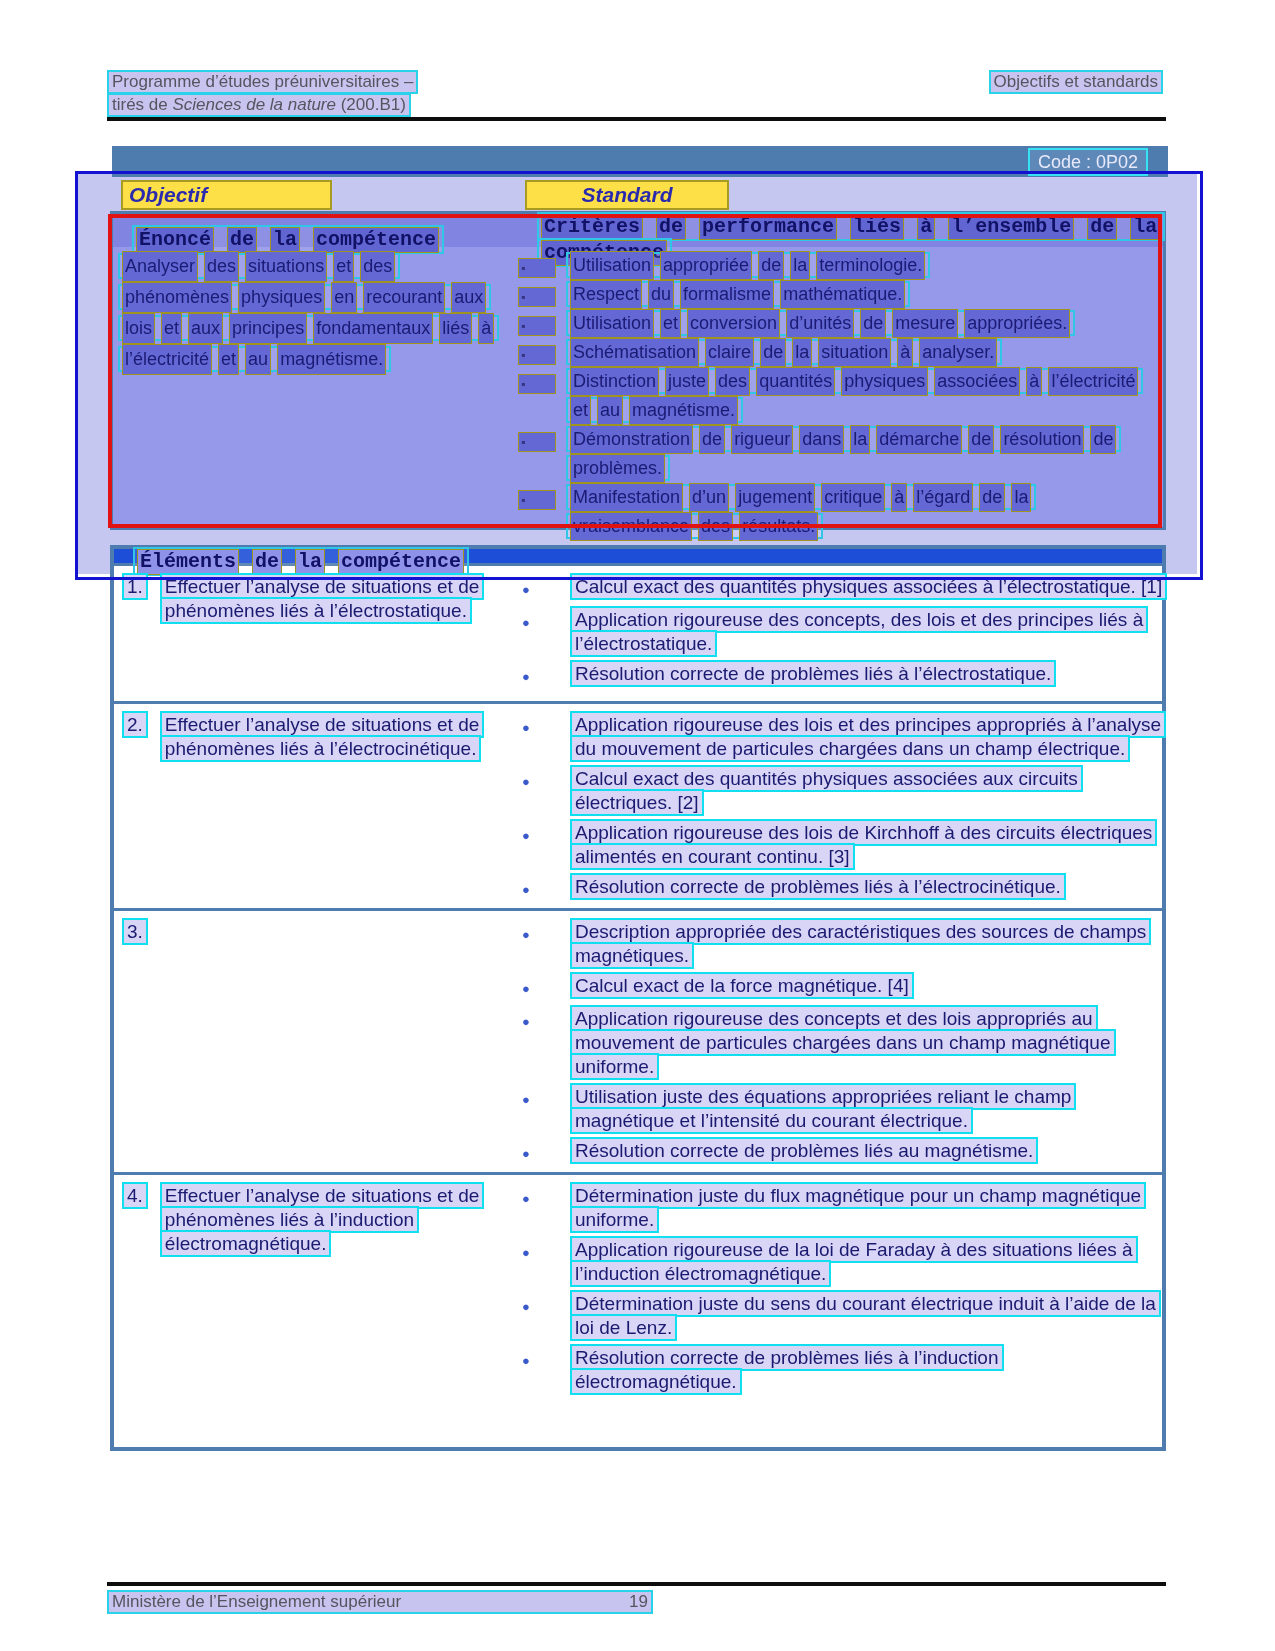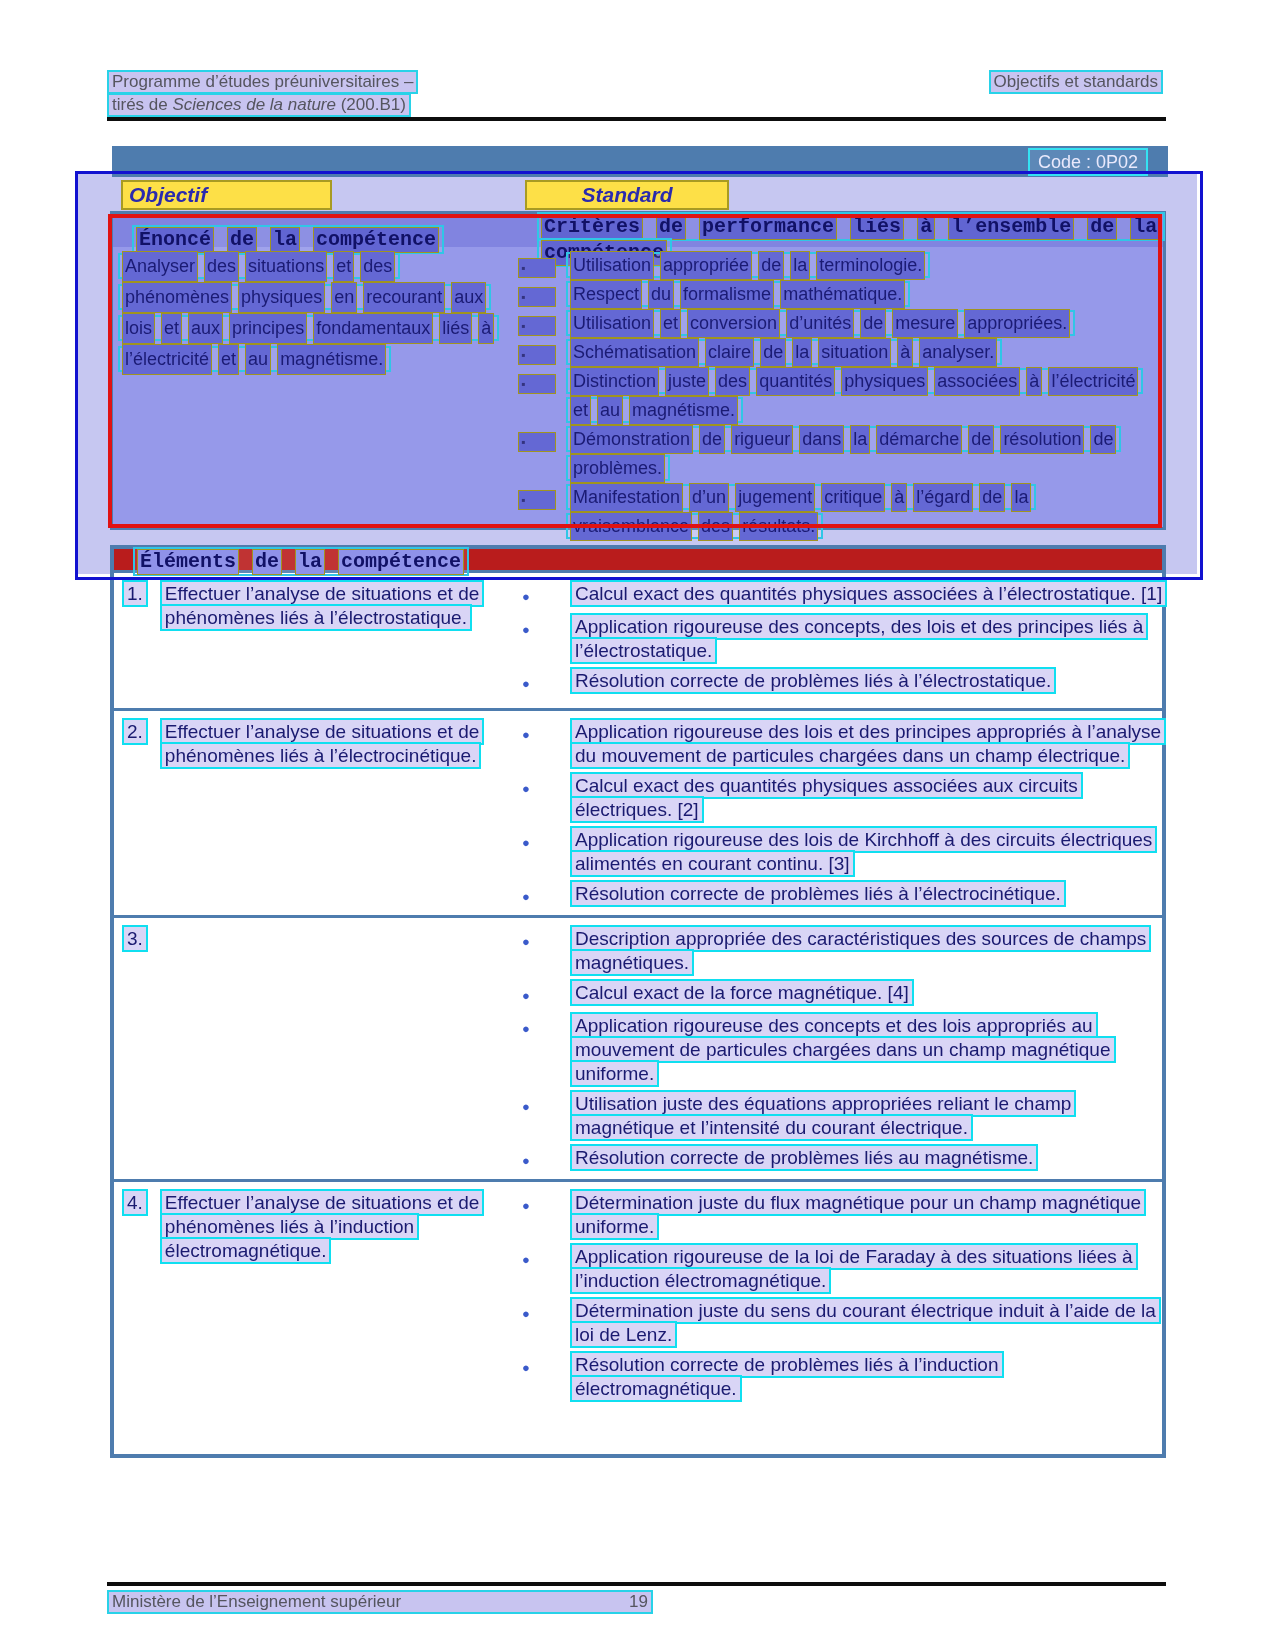--- a/index.html
+++ b/index.html
@@ -37,21 +37,21 @@
   .hdr1 { font-size:20px; line-height:24px; padding-left:19px;font-family:Liberation Mono, monospace; }
   .enonce { font-size:18px; line-height:29px; padding-left:5px; width:382px; color:#1b1b74; }
   .crit { display:flex; line-height:27px; font-size:18px; }
   .crit-marker { width:48px; flex:0 0 48px; padding-top:2px; }
   .bsqbox { display:inline-block; background:#6468d4; border:1px solid #a09420; width:34px;
     color:#33337f; font-size:12px; line-height:18px; padding-left:2px; }
   .crit-text { width:585px; }
 
   
   .table2 { border:4px solid #4e7cae; background:#ffffff; z-index:1; }
-  .t2head { background:#b91c1c; height:21px; display:grid; grid-template-columns:405px 1fr; align-items:center; }
+  .t2head { background:#1d4ed8; height:14px; display:grid; grid-template-columns:405px 1fr; align-items:center; }
   .t2head .w { background:#8f92e9; color:#111166; font-weight:bold; }
   .t2row { display:grid; grid-template-columns:400px 1fr; border-top:3px solid #4e7cae; }
   .t2row:first-of-type { border-top:none; }
   .hl { background:#d9d5f6; border:2px solid #10dff0; color:#1a1a70; padding:1px 3px;
     -webkit-box-decoration-break:clone; box-decoration-break:clone; }
   .elcell { padding:9px 0 0 8px; display:flex; align-items:flex-start; font-size:19px; line-height:24px; }
   .numbox { flex:0 0 auto; margin-right:12px; }
   .eltext { width:330px; }
   .perfcell { padding:9px 6px 0 0; }
   .perf { display:flex; font-size:19px; line-height:24px; margin-bottom:6px; }

